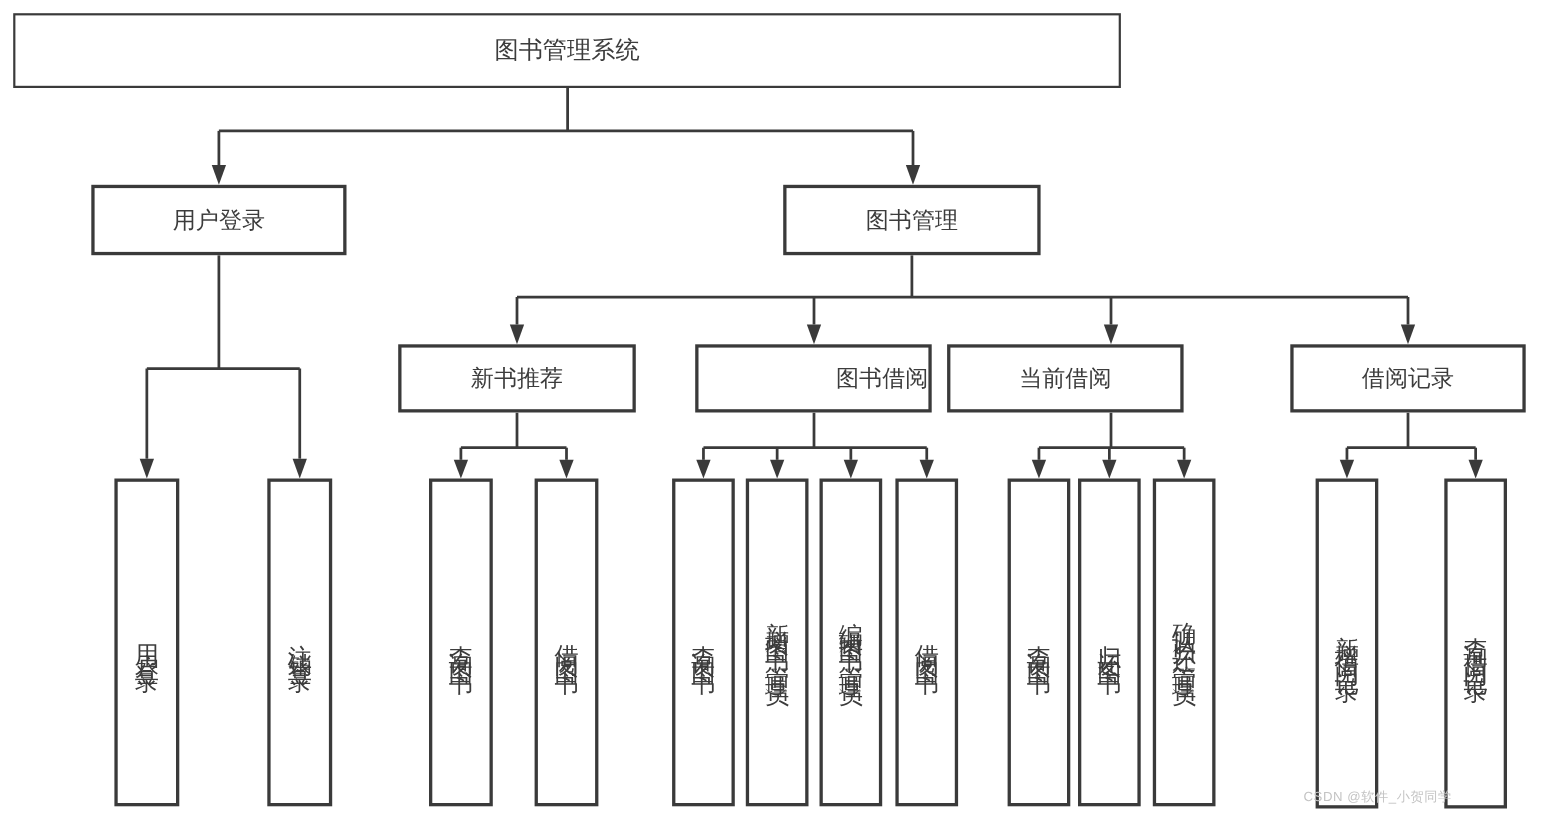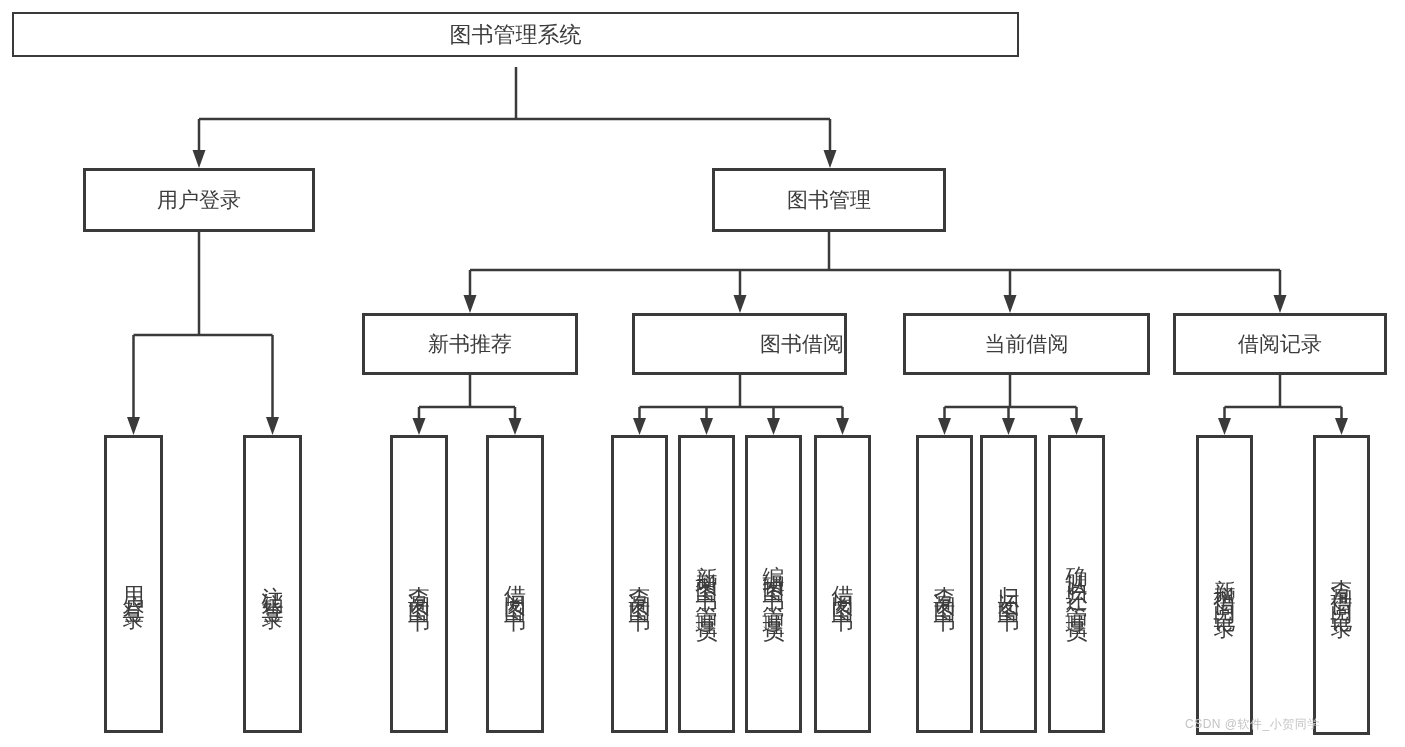--- a/index.html
+++ b/index.html
@@ -109,38 +109,38 @@
     <polygon points="1070,418 1083,418 1076.5,435"></polygon>
 
     <polyline points="1280,375 1280,407"></polyline>
     <polyline points="1224.5,407 1341.5,407"></polyline>
     <polyline points="1224.5,407 1224.5,418"></polyline>
     <polygon points="1218,418 1231,418 1224.5,435"></polygon>
     <polyline points="1341.5,407 1341.5,418"></polyline>
     <polygon points="1335,418 1348,418 1341.5,435"></polygon>
   </svg>
 
-  <div class="box root-box" style="left:12px;top:12px;width:1007px;height:45px;">
+  <div class="box root-box" style="left:12px;top:12px;width:1007px;height:68px;">
     <span>图书管理系统</span>
   </div>
 
   <div class="box h-box" style="left:83px;top:168px;width:232px;height:64px;">
     <span>用户登录</span>
   </div>
   <div class="box h-box" style="left:362px;top:313px;width:216px;height:62px;">
     <span>新书推荐</span>
   </div>
 
   <div class="box h-box" style="left:712px;top:168px;width:234px;height:64px;">
     <span>图书管理</span>
   </div>
   <div class="box h-box" style="left:632px;top:313px;width:215px;height:62px;justify-content:flex-end;">
     <span>图书借阅</span>
   </div>
-  <div class="box h-box" style="left:903px;top:313px;width:247px;height:62px;">
+  <div class="box h-box" style="left:861px;top:313px;width:215px;height:62px;">
     <span>当前借阅</span>
   </div>
   <div class="box h-box" style="left:1173px;top:313px;width:214px;height:62px;">
     <span>借阅记录</span>
   </div>
 
   <div class="box leaf" style="left:104px;top:435px;width:59px;height:298px;">
     <span class="vtext">用户登录</span>
   </div>
   <div class="box leaf" style="left:243px;top:435px;width:59px;height:298px;">

